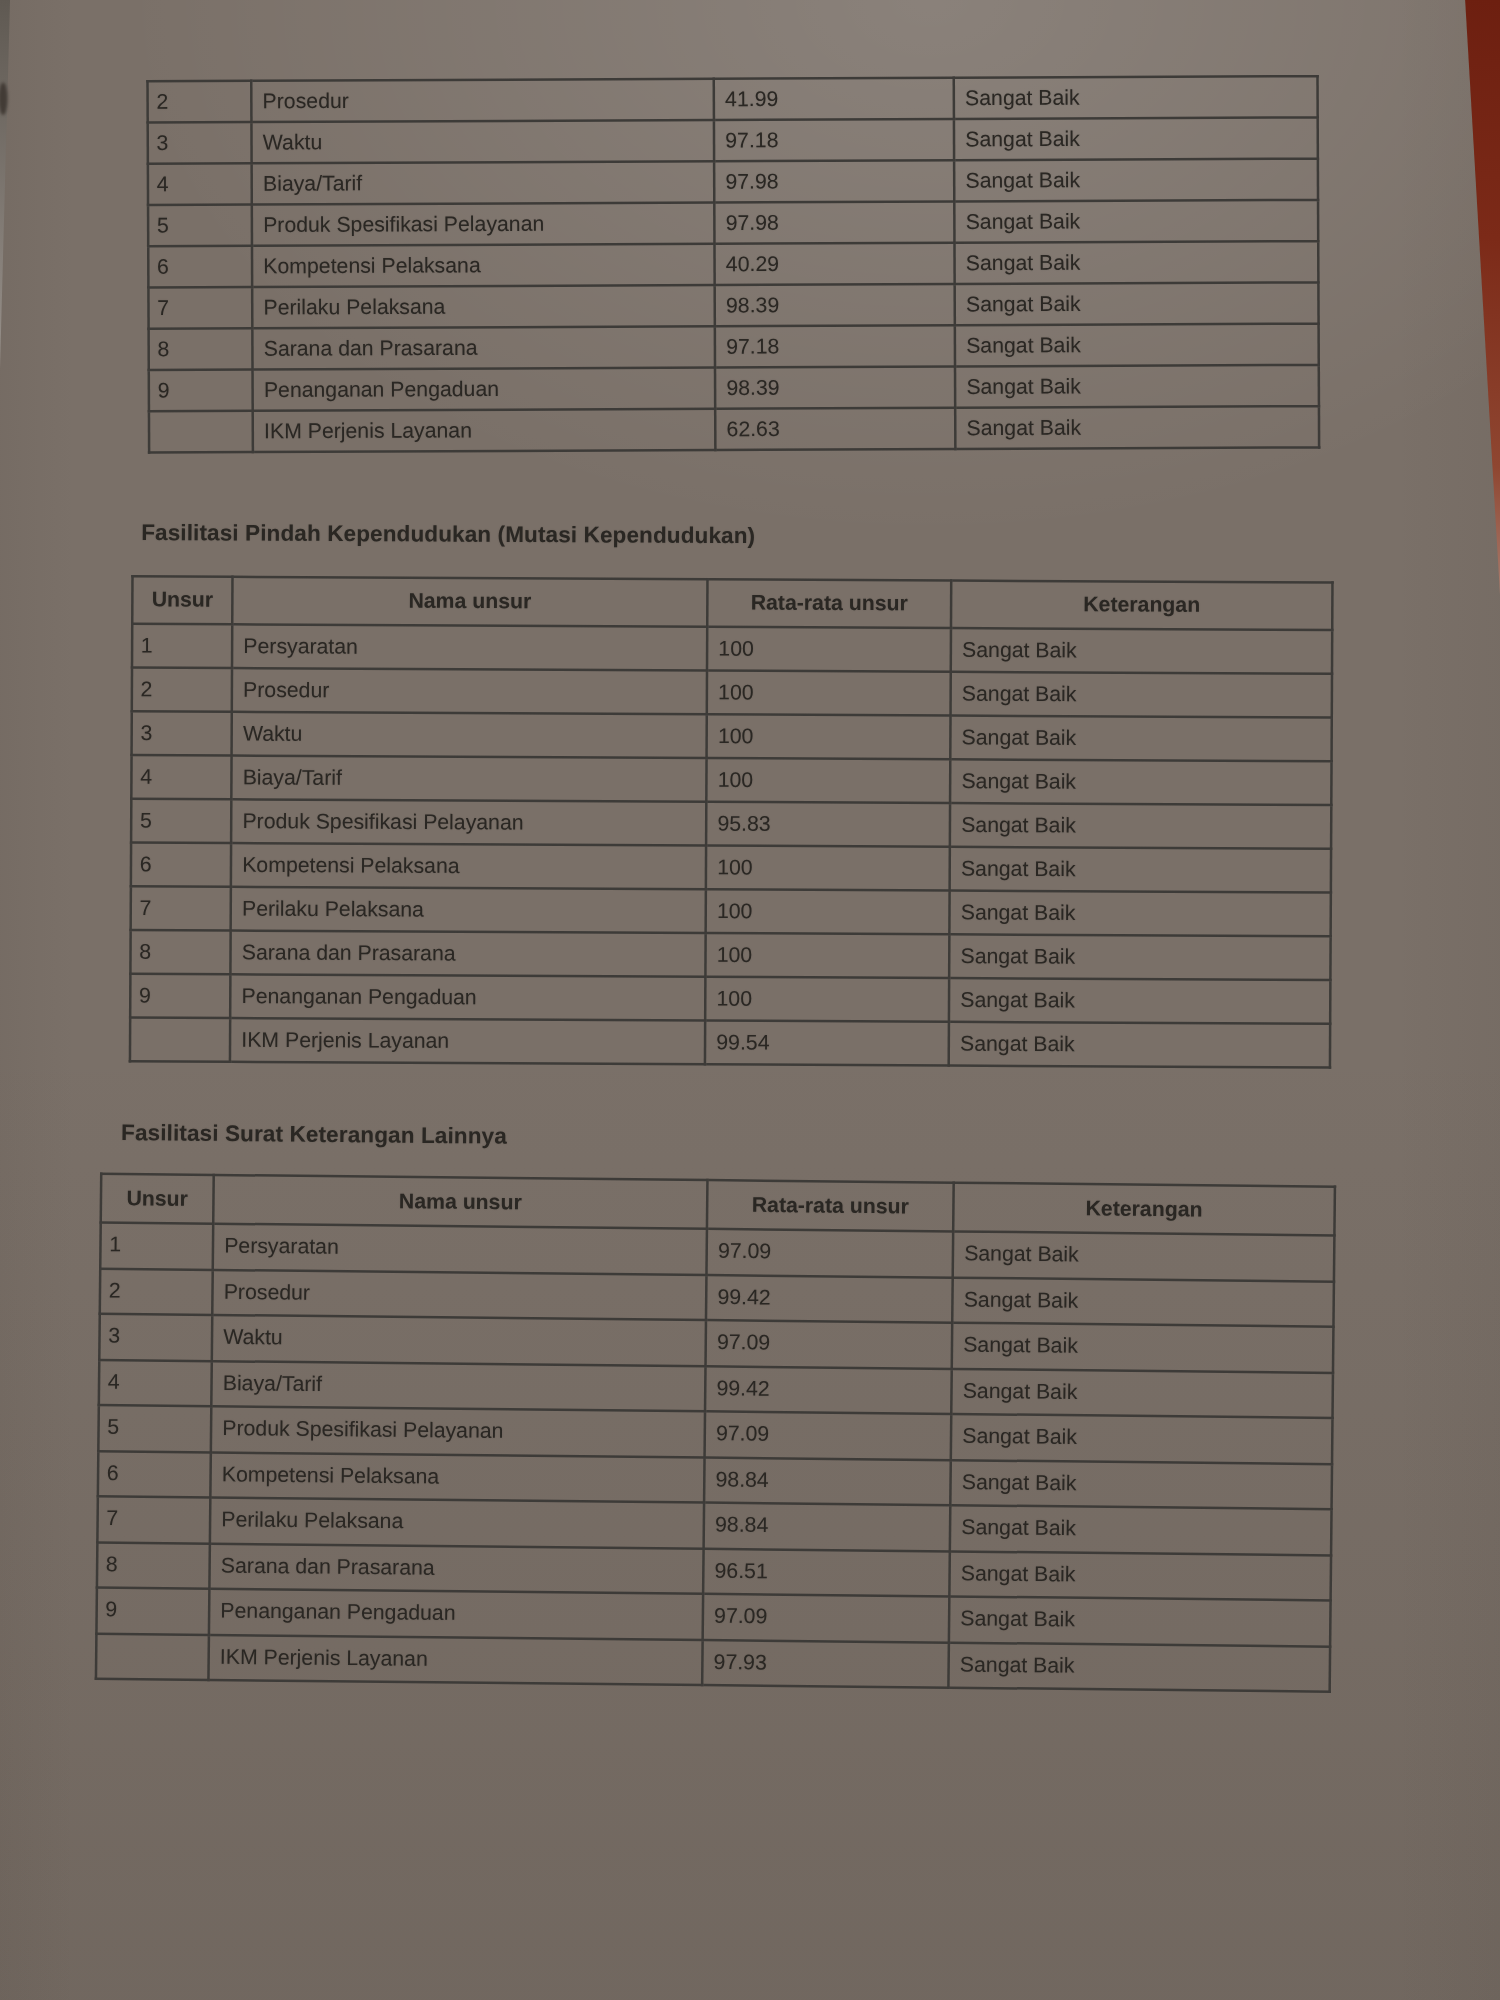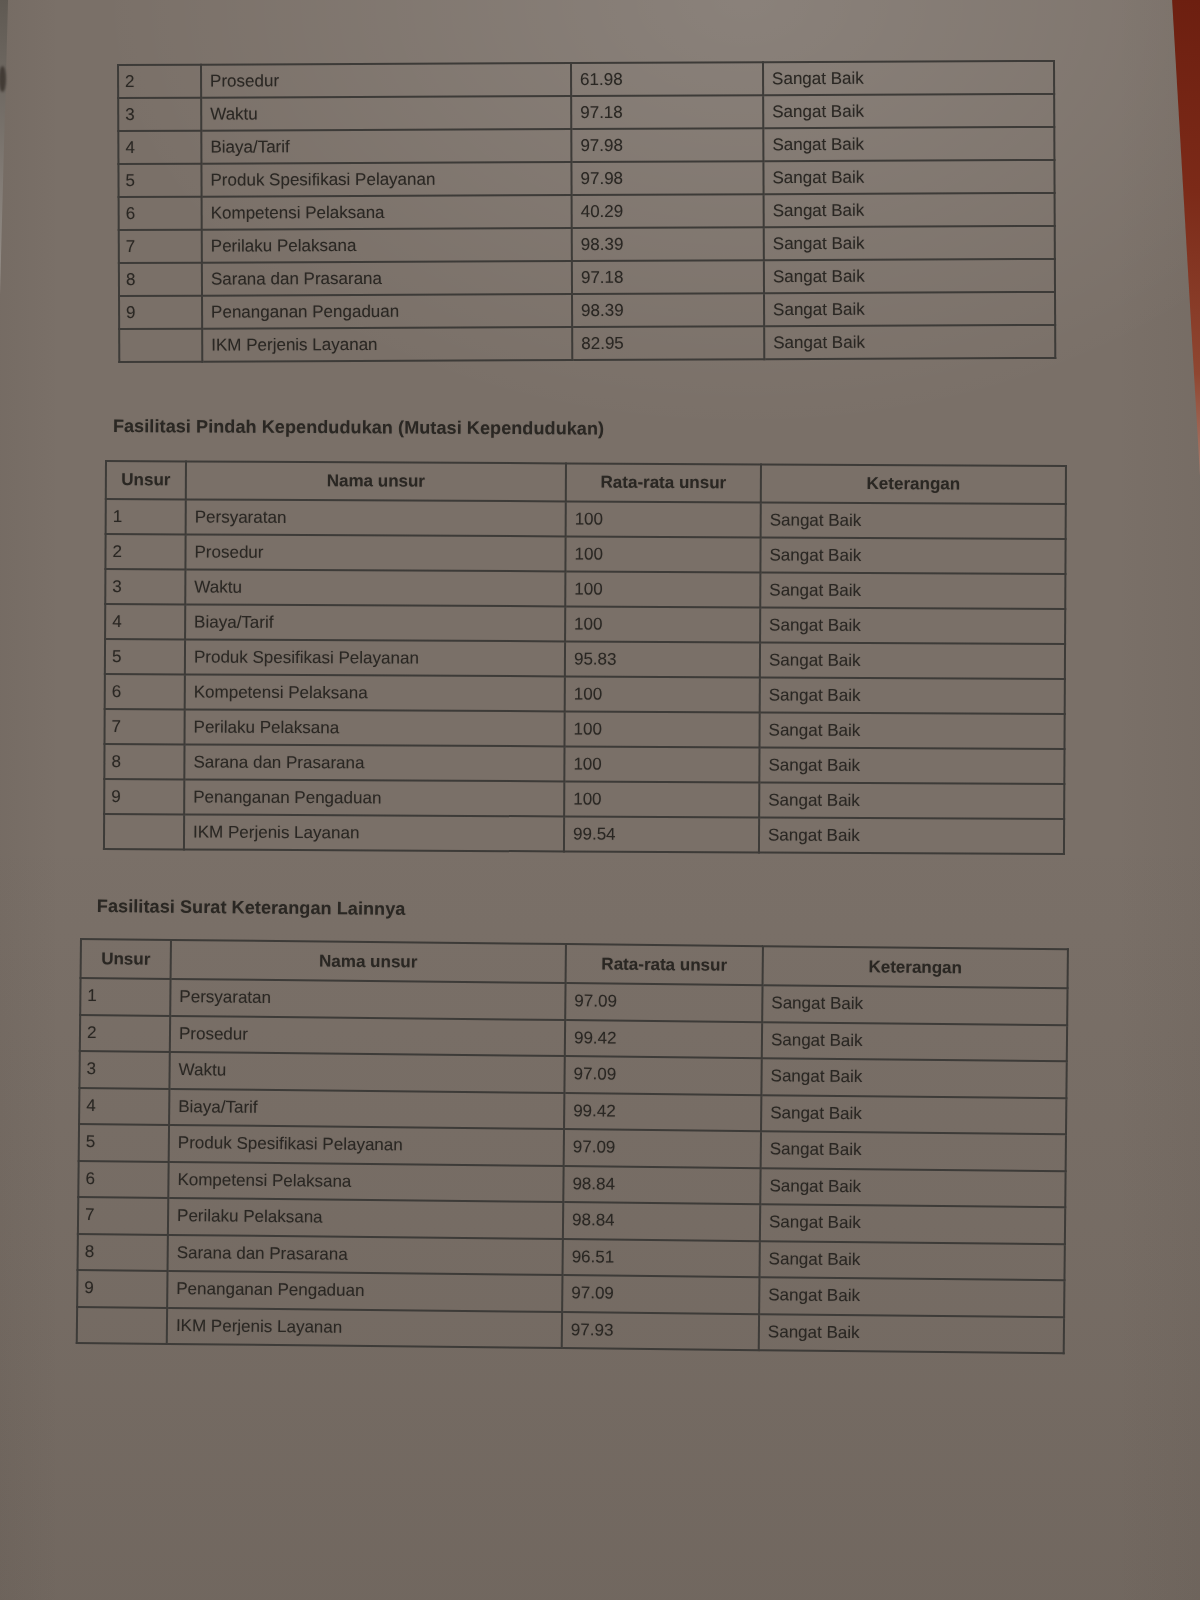--- a/index.html
+++ b/index.html
@@ -96,21 +96,21 @@
           <col style="width:83px">
           <col style="width:370px">
           <col style="width:192px">
           <col style="width:291px">
         </colgroup>
       <tbody>
 
           <tr>
             <td class="c-no">2</td>
             <td class="c-nama">Prosedur</td>
-            <td class="c-rata">61.98</td>
+            <td class="c-rata">41.99</td>
             <td class="c-ket">Sangat Baik</td>
           </tr>
 
           <tr>
             <td class="c-no">3</td>
             <td class="c-nama">Waktu</td>
             <td class="c-rata">97.18</td>
             <td class="c-ket">Sangat Baik</td>
           </tr>
 
@@ -152,21 +152,21 @@
           <tr>
             <td class="c-no">9</td>
             <td class="c-nama">Penanganan Pengaduan</td>
             <td class="c-rata">98.39</td>
             <td class="c-ket">Sangat Baik</td>
           </tr>
 
           <tr>
             <td class="c-no"></td>
             <td class="c-nama">IKM Perjenis Layanan</td>
-            <td class="c-rata">82.95</td>
+            <td class="c-rata">62.63</td>
             <td class="c-ket">Sangat Baik</td>
           </tr>
         </tbody>
     </table>
   </section>
 
   <h2 class="title ti2">Fasilitasi Pindah Kependudukan (Mutasi Kependudukan)</h2>
   <section class="tbl t2">
     <table>
       <colgroup>

